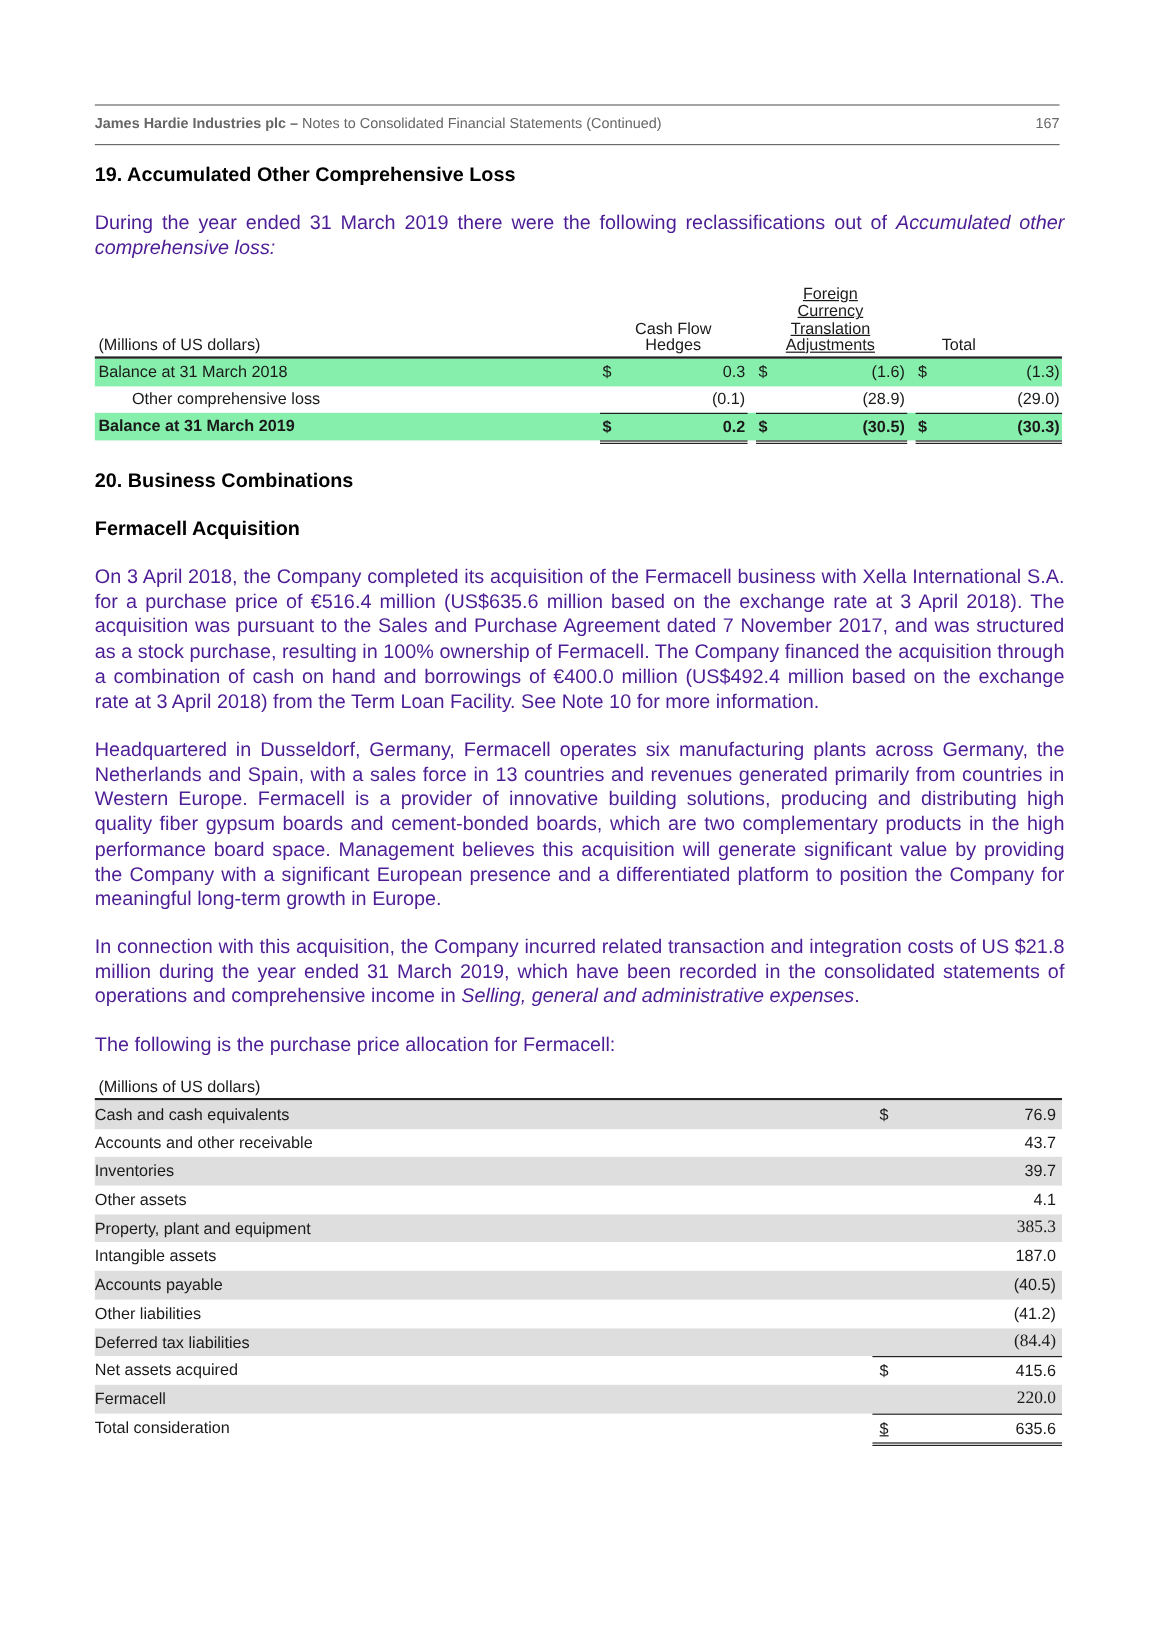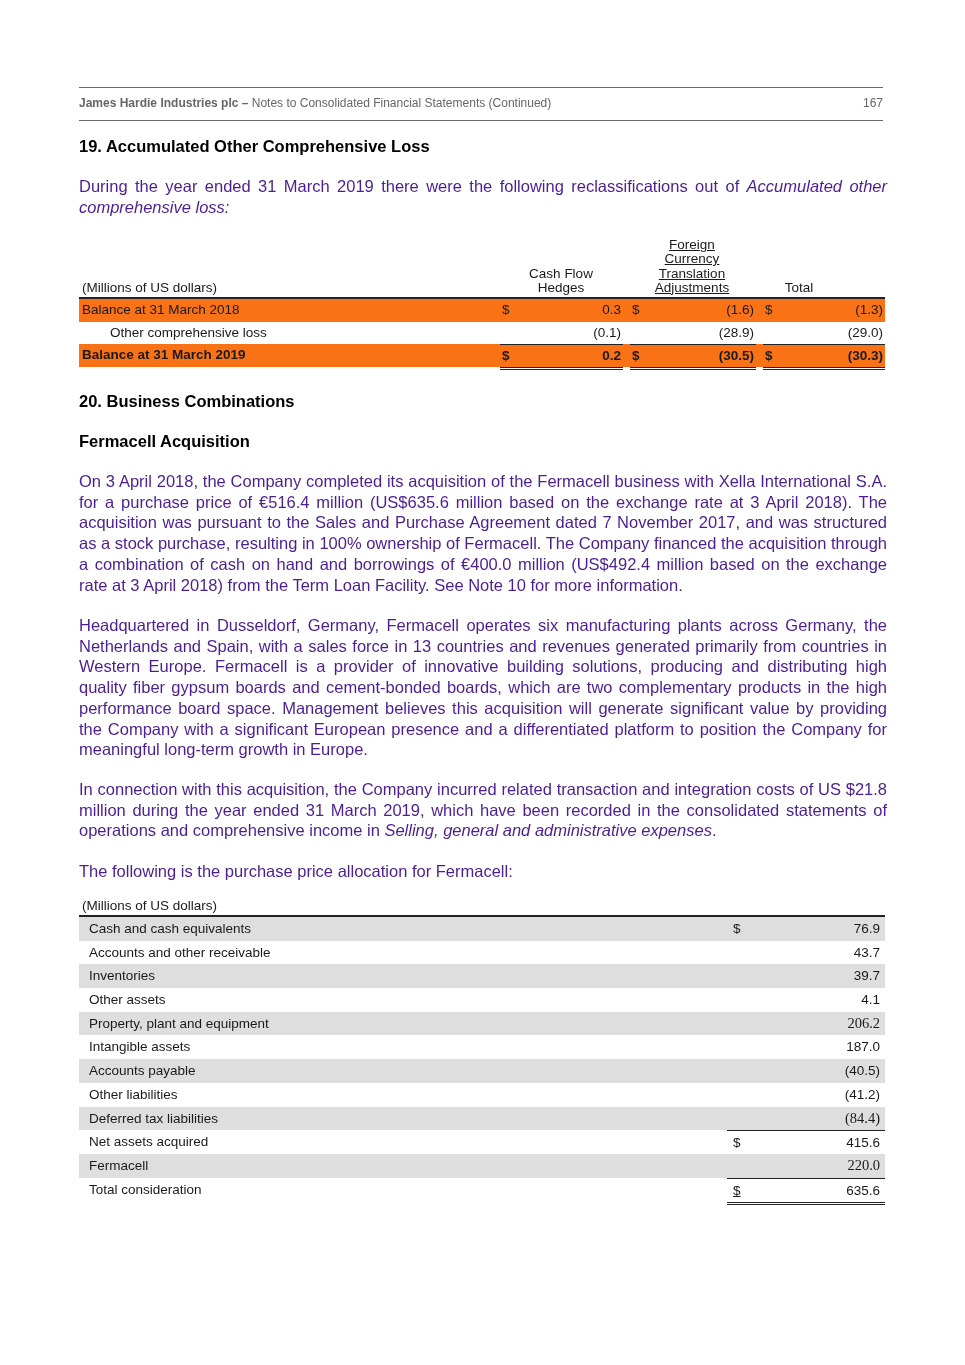--- a/index.html
+++ b/index.html
@@ -10,36 +10,36 @@
   .h2 { position: absolute; left: 79px; font-size: 16.5px; font-weight: bold; color: #000000; }
   .para { position: absolute; left: 79px; width: 808px; font-size: 16.5px; line-height: 20.7px; text-align: justify; color: #4c1d95; }
   .para i { font-style: italic; }
 
   
   .t1 { position: absolute; left: 79px; top: 235px; width: 806px; font-size: 13.5px; }
   .t1 .head { position: relative; height: 62px; border-bottom: 2px solid #222; }
   .t1 .head .units { position: absolute; left: 3px; bottom: 2px; }
   .t1 .head .col { position: absolute; bottom: 2px; text-align: center; line-height: 14.2px; }
   .t1 .row { position: relative; height: 22.5px; line-height: 22px; }
-  .t1 .row.shade { background: #f97316; }
+  .t1 .row.shade { background: #86efac; }
   .t1 .row .lbl { position: absolute; left: 3px; top: 0; }
   .t1 .row .lbl.indent { left: 31px; }
   .t1 .row .cell { position: absolute; top: 0; height: 22px; }
   .t1 .row .cell .dol { position: absolute; left: 2px; }
   .t1 .row .cell .val { position: absolute; right: 2px; }
   .t1 .bold { font-weight: bold; }
   .t1 .topline { border-top: 1.5px solid #222; }
   .t1 .dblline { border-bottom: 3.5px double #222; }
 
   
   .t2 { position: absolute; left: 79px; top: 896px; width: 806px; font-size: 13.5px; }
   .t2 .units { height: 19px; line-height: 19px; padding-left: 3px; border-bottom: 2px solid #222; }
   .t2 .row { position: relative; height: 23.7px; line-height: 23.7px; }
   .t2 .row.shade { background: #dedede; }
-  .t2 .row .lbl { position: absolute; left: 10px; }
+  .t2 .row .lbl { position: absolute; left: 0; }
   .t2 .row .amt { position: absolute; left: 648px; width: 158px; height: 23px; }
   .t2 .row .amt .dol { position: absolute; left: 6px; }
   .t2 .row .amt .val { position: absolute; right: 5px; }
   .t2 .serif { font-family: "Liberation Serif", serif; font-size: 14.5px; }
   .t2 .topline { border-top: 1.5px solid #222; }
   .t2 .dblline { border-bottom: 3.5px double #222; }
 </style>
 </head>
 <body>
 
@@ -138,21 +138,21 @@
     </div>
   <div class="row">
       <span class="lbl">Other assets</span>
       <div class="amt">
         <span class="val">4.1</span>
       </div>
     </div>
   <div class="row shade">
       <span class="lbl">Property, plant and equipment</span>
       <div class="amt">
-        <span class="val serif">206.2</span>
+        <span class="val serif">385.3</span>
       </div>
     </div>
   <div class="row">
       <span class="lbl">Intangible assets</span>
       <div class="amt">
         <span class="val">187.0</span>
       </div>
     </div>
   <div class="row shade">
       <span class="lbl">Accounts payable</span>

